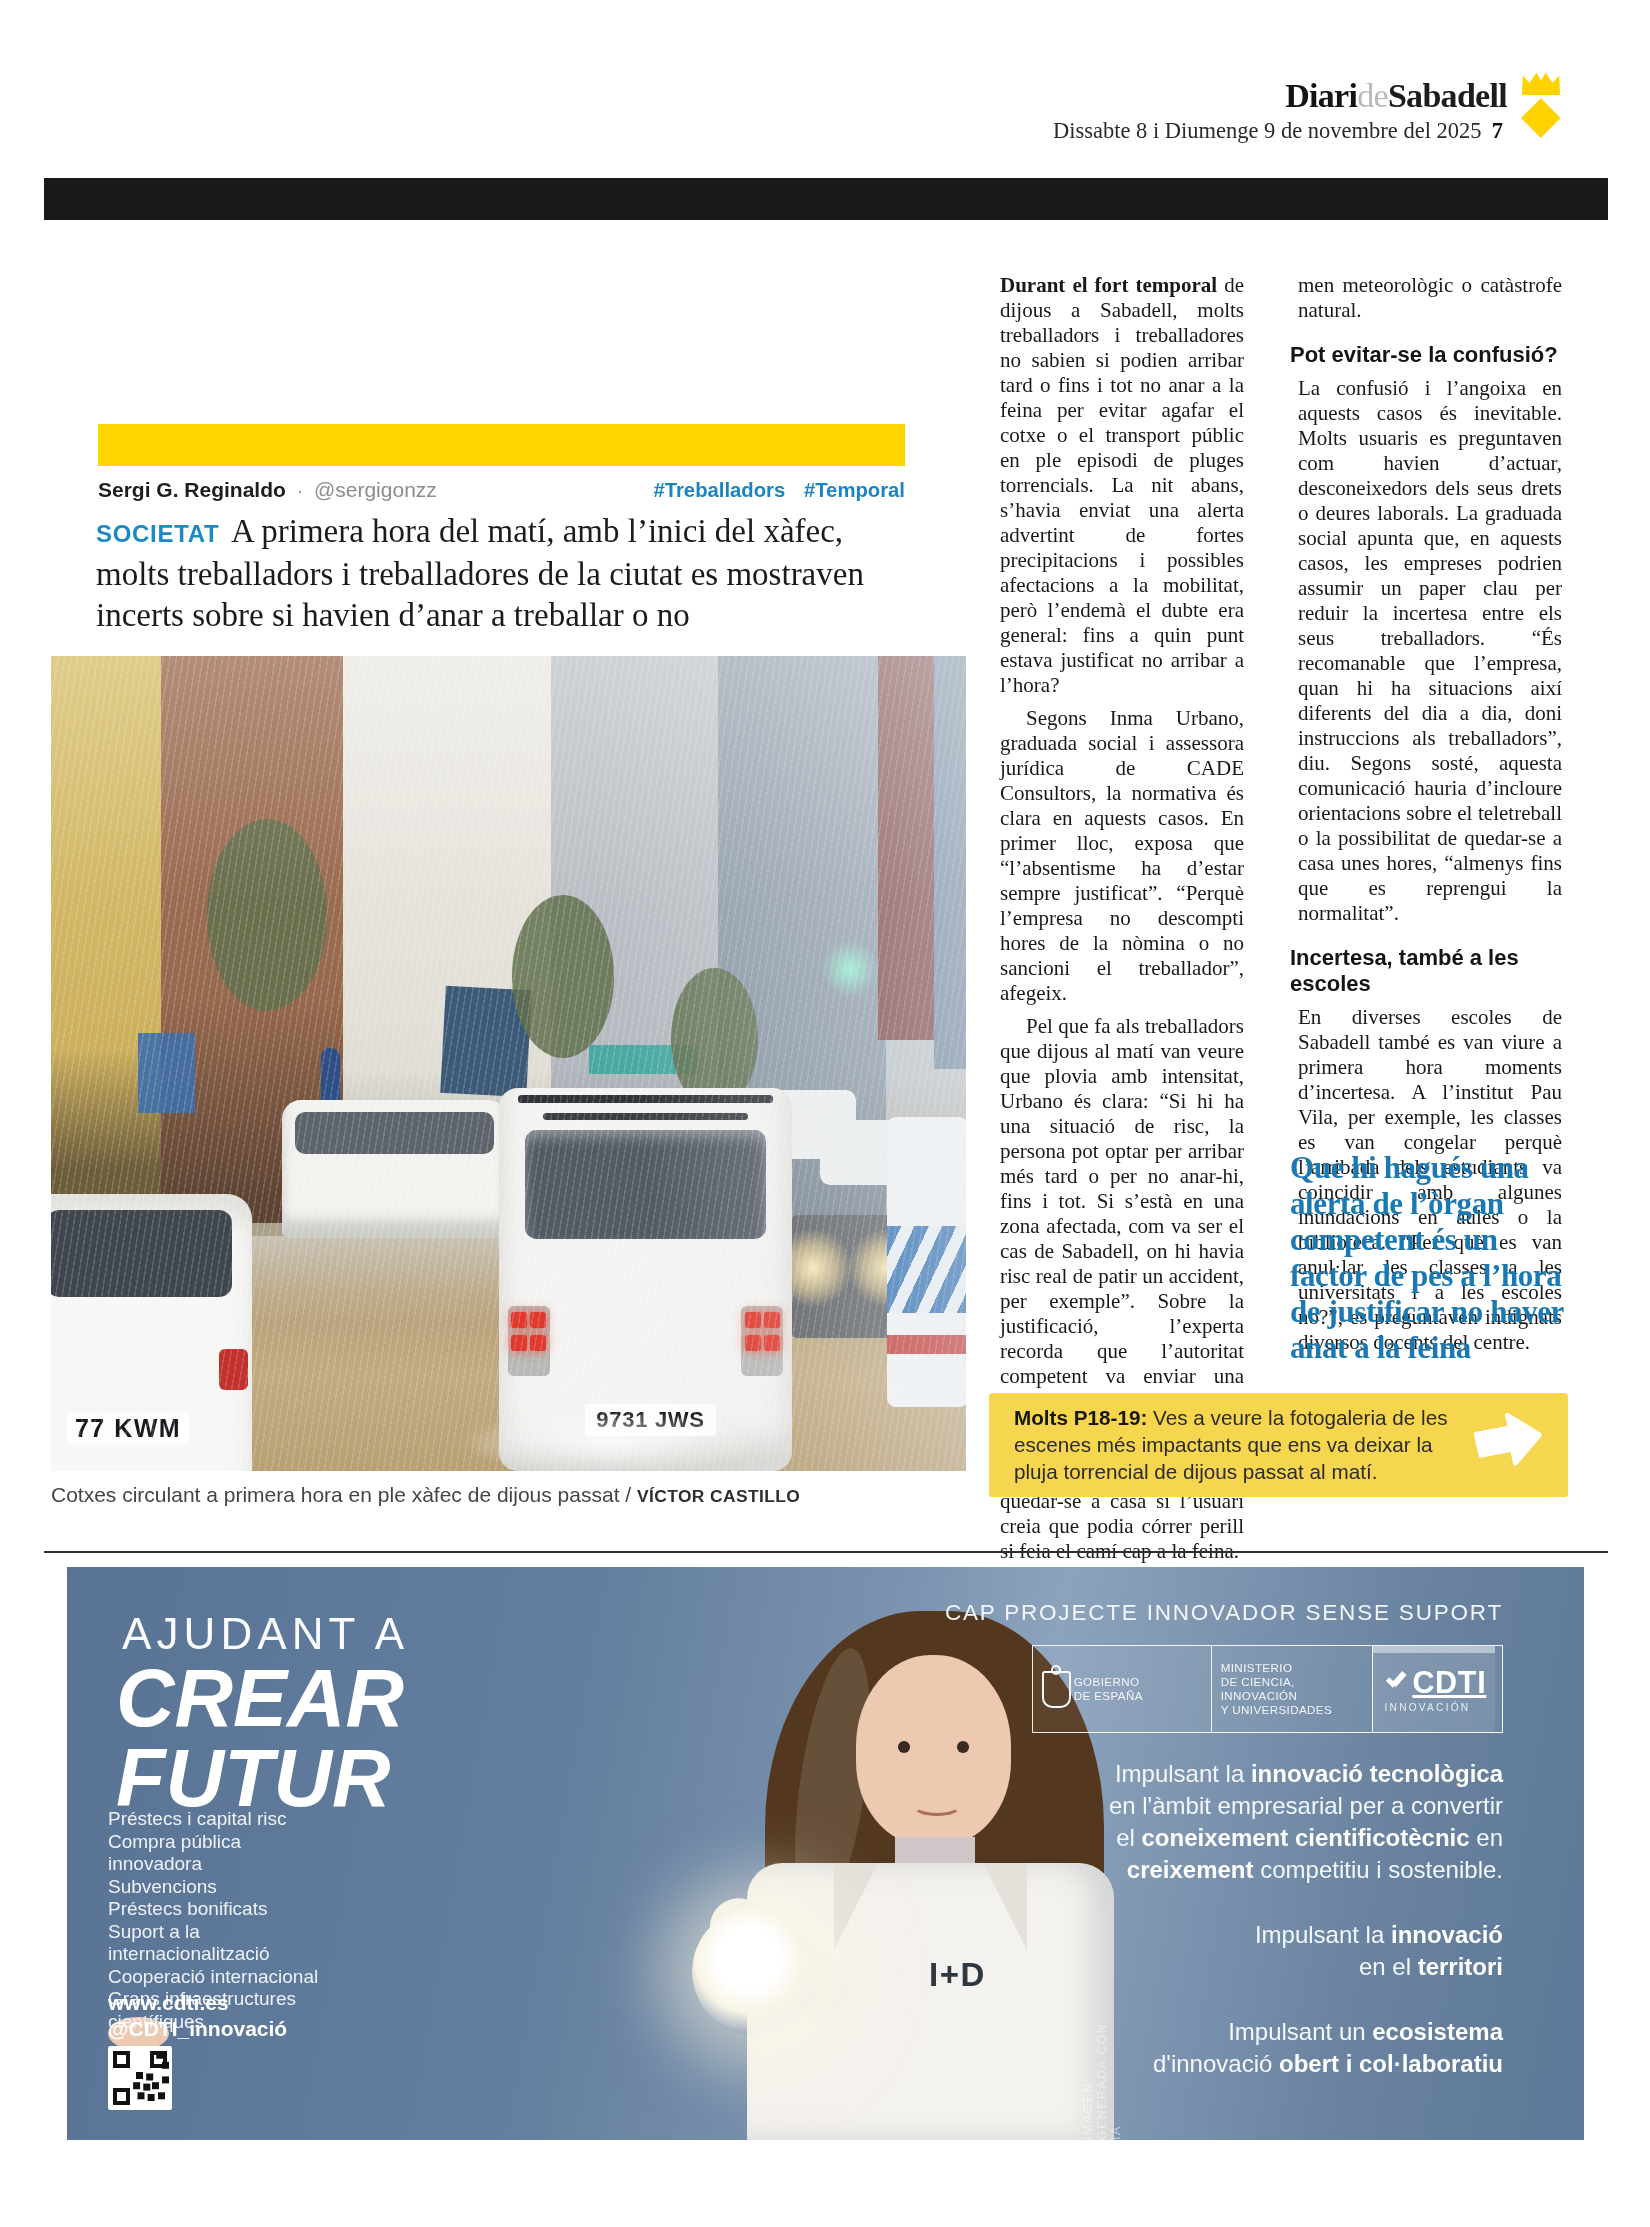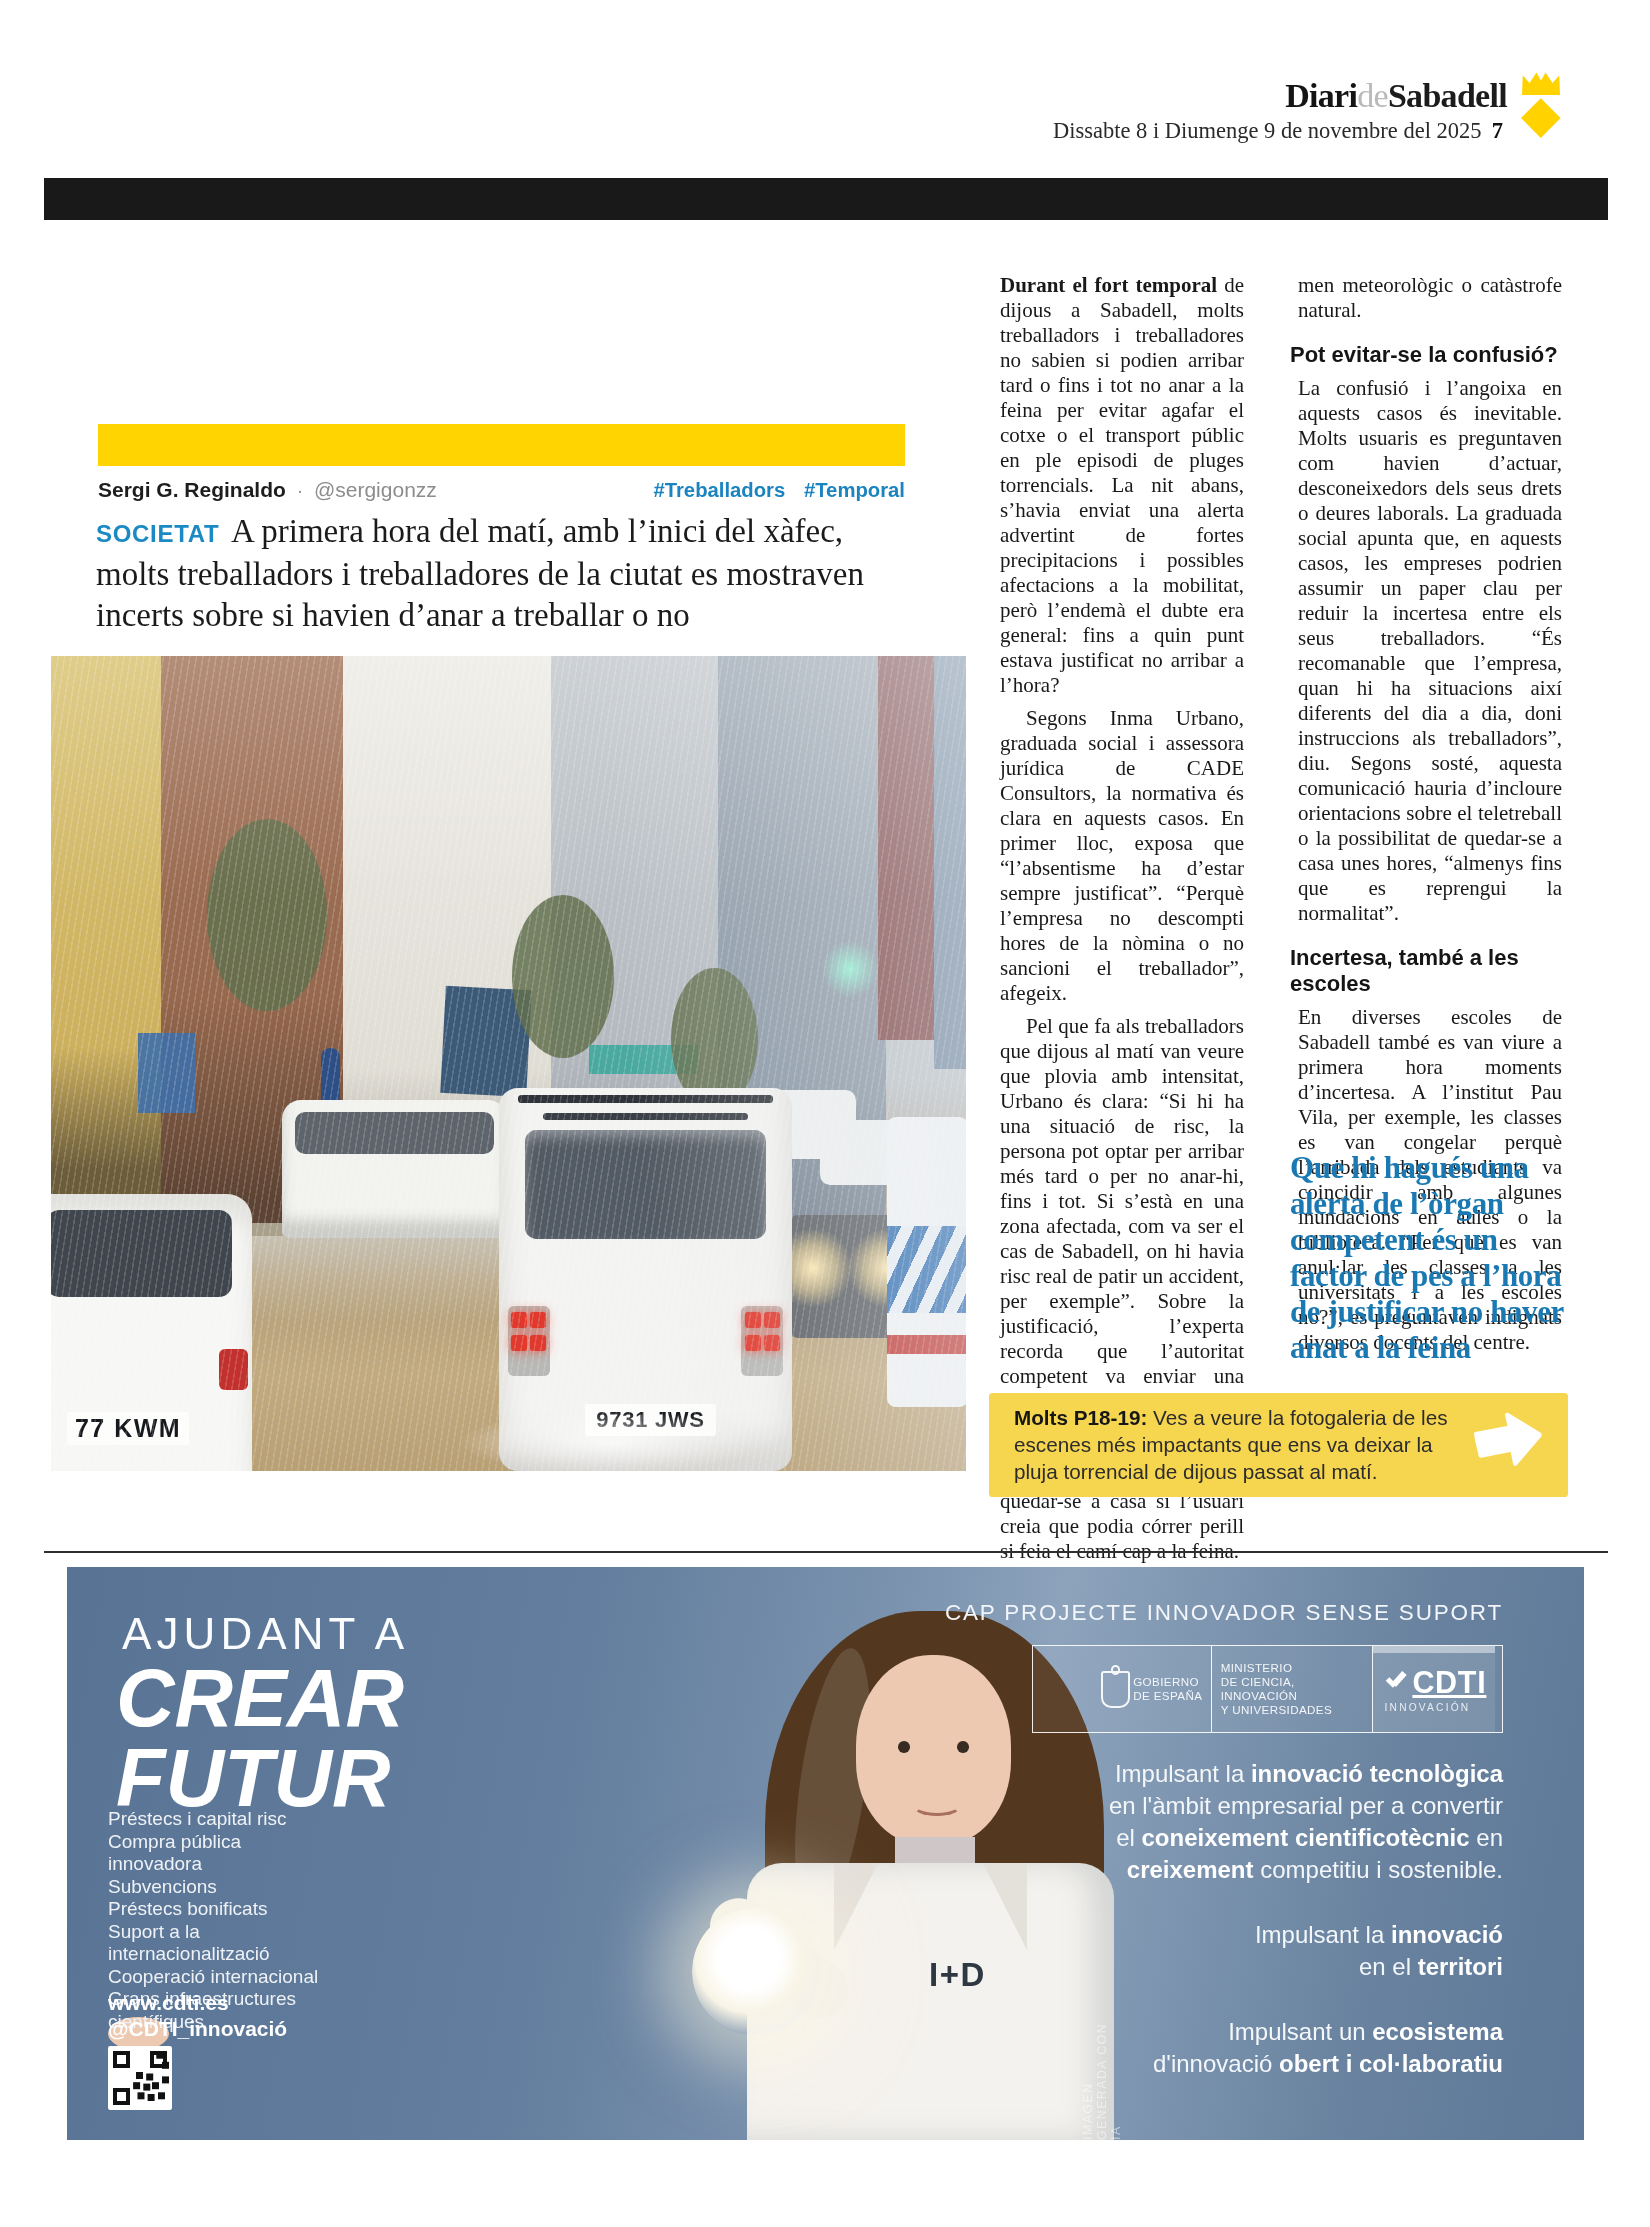--- a/index.html
+++ b/index.html
@@ -172,21 +172,21 @@
   .hand{position:absolute;left:673px;top:456px;width:61px;height:33px;border-radius:50%;background:#ecc9b0;}
   .coatlabel{position:absolute;left:862px;top:389px;font-size:33px;font-weight:800;color:#2e3742;letter-spacing:1.5px;}
   .watermark{position:absolute;left:1014px;top:441px;writing-mode:vertical-rl;transform:rotate(180deg);
       font-size:12.3px;letter-spacing:1.5px;color:rgba(255,255,255,.5);}
 
   
   #ad .rcol{position:absolute;right:81px;top:33px;width:566px;text-align:right;}
   #ad .cap{font-size:22.5px;letter-spacing:1.8px;color:#f2f5f9;margin-bottom:19px;}
   .logobar{display:inline-flex;width:469px;height:86px;border:1.5px solid rgba(255,255,255,.9);
       background:rgba(255,255,255,.06);text-align:left;}
-  .logobar .cell{display:flex;align-items:center;box-sizing:border-box;padding:5.8px 8.7px;justify-content:flex-end;}
+  .logobar .cell{display:flex;align-items:center;box-sizing:border-box;padding:5.8px 8.7px;}
   .logobar .cell + .cell{border-left:1.5px solid rgba(255,255,255,.9);}
   .cell.gob{width:178px;gap:3px;}
   .shield{width:25px;height:33px;border:2.2px solid #f5f7f9;border-radius:2.9px 2.9px 10.2px 10.2px;position:relative;flex:none;}
   .shield:after{content:"";position:absolute;left:7.3px;top:-7.3px;width:5.8px;height:5.8px;border:2.2px solid #f5f7f9;border-radius:50%;}
   .cell.gob .t, .cell.min .t{font-size:11.6px;line-height:13.8px;letter-spacing:0.4px;color:#f4f6f8;white-space:pre-line;}
   .cell.min{width:161px;}
   .cell.cdti{width:123px;position:relative;background:rgba(255,255,255,.10);flex-direction:column;
       justify-content:center;align-items:flex-start;padding-left:11.6px;}
   .cell.cdti .strip{position:absolute;left:0;top:0;width:100%;height:7.3px;background:rgba(255,255,255,.45);}
   .cdti-row{display:flex;align-items:center;gap:5.8px;}
@@ -287,20 +287,25 @@
     <div class="splash"></div>
     <div class="car-left">
       <div class="glass"></div>
       <div class="tl r"></div>
       <div class="plate plate-left">77 KWM</div>
     </div>
     <div class="rain"></div>
     <div class="haze"></div>
   </div>
 
+  <div class="abs" id="caption">
+    <span>Cotxes circulant a primera hora en ple xàfec de dijous passat</span>
+    <span> / </span>
+    <span class="credit">VÍCTOR CASTILLO</span>
+  </div>
 
   <div class="abs col" id="col1">
     <p><span></span><b>Durant el fort temporal</b><span> de dijous a Sabadell, molts treballadors i treballadores no sabien si podien arribar tard o fins i tot no anar a la feina per evitar agafar el cotxe o el transport públic en ple episodi de pluges torrencials. La nit abans, s’havia enviat una alerta advertint de fortes precipitacions i possibles afectacions a la mobilitat, però l’endemà el dubte era general: fins a quin punt estava justificat no arribar a l’hora?</span></p>
     <p>Segons Inma Urbano, graduada social i assessora jurídica de CADE Consultors, la normativa és clara en aquests casos. En primer lloc, exposa que “l’absentisme ha d’estar sempre justificat”. “Perquè l’empresa no descompti hores de la nòmina o no sancioni el treballador”, afegeix.</p>
     <p>Pel que fa als treballadors que dijous al matí van veure que plovia amb intensitat, Urbano és clara: “Si hi ha una situació de risc, la persona pot optar per arribar més tard o per no anar-hi, fins i tot. Si s’està en una zona afectada, com va ser el cas de Sabadell, on hi havia risc real de patir un accident, per exemple”. Sobre la justificació, l’experta recorda que l’autoritat competent va enviar una alerta on demanava precaució i recomanava evitar desplaçaments. Prou motiu suficient per optar a quedar-se a casa si l’usuari creia que podia córrer perill si feia el camí cap a la feina.</p>
     <p>De fet, un dels apunts recollits en l’article 37 de l’Estatut dels Treballadors estableix que “la persona treballadora, previ avís i justificació, pot absentar-se del treball amb dret a remuneració fins a quatre dies” per impossibilitat d’accedir al centre de treball o per risc derivat d’un feno-</p>
   </div>
   <div class="abs col" id="col2">
     <p>men meteorològic o catàstrofe natural.</p>
     <div class="subhead">Pot evitar-se la confusió?</div>

